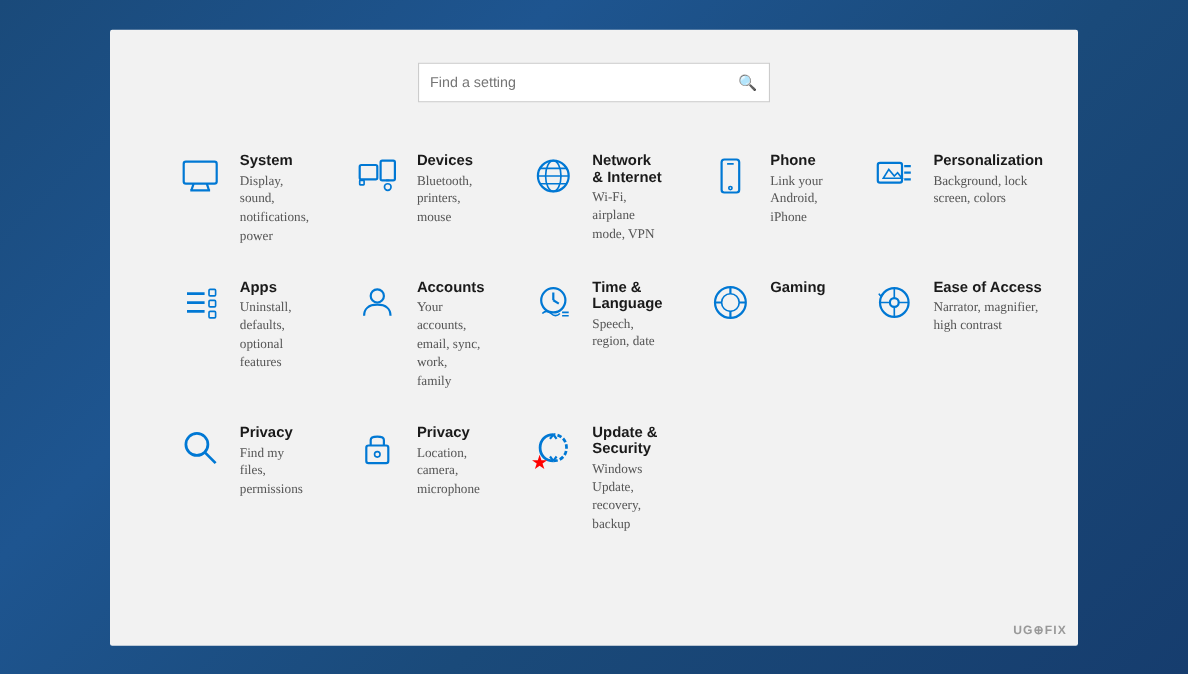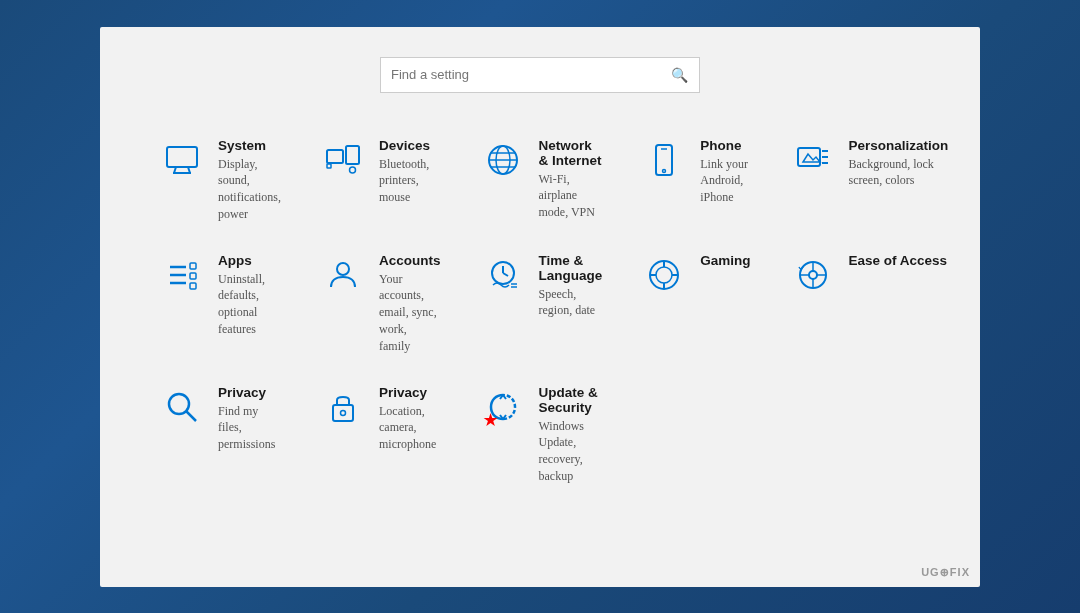--- a/index.html
+++ b/index.html
@@ -275,20 +275,21 @@
       <div class="setting-icon">
         <svg viewBox="0 0 36 36" fill="none" xmlns="http://www.w3.org/2000/svg">
           <circle cx="18" cy="18" r="13" stroke="#0078d4" stroke-width="2" fill="none"></circle>
           <circle cx="18" cy="18" r="4" stroke="#0078d4" stroke-width="2" fill="none"></circle>
           <path d="M18 5 L18 14 M18 22 L18 31 M5 18 L14 18 M22 18 L31 18" stroke="#0078d4" stroke-width="1.5"></path>
           <path d="M4 10 Q6 14 8 10" stroke="#0078d4" stroke-width="1.5" fill="none"></path>
         </svg>
       </div>
       <div class="setting-text">
         <span class="setting-title">Ease of Access</span>
+        <span class="setting-desc">Narrator, magnifier, high contrast</span>
       </div>
     </div>
 
     <div class="setting-item">
       <div class="setting-icon">
         <svg viewBox="0 0 36 36" fill="none" xmlns="http://www.w3.org/2000/svg">
           <circle cx="15" cy="15" r="10" stroke="#0078d4" stroke-width="2.5" fill="none"></circle>
           <line x1="22" y1="22" x2="32" y2="32" stroke="#0078d4" stroke-width="2.5"></line>
         </svg>
       </div>

